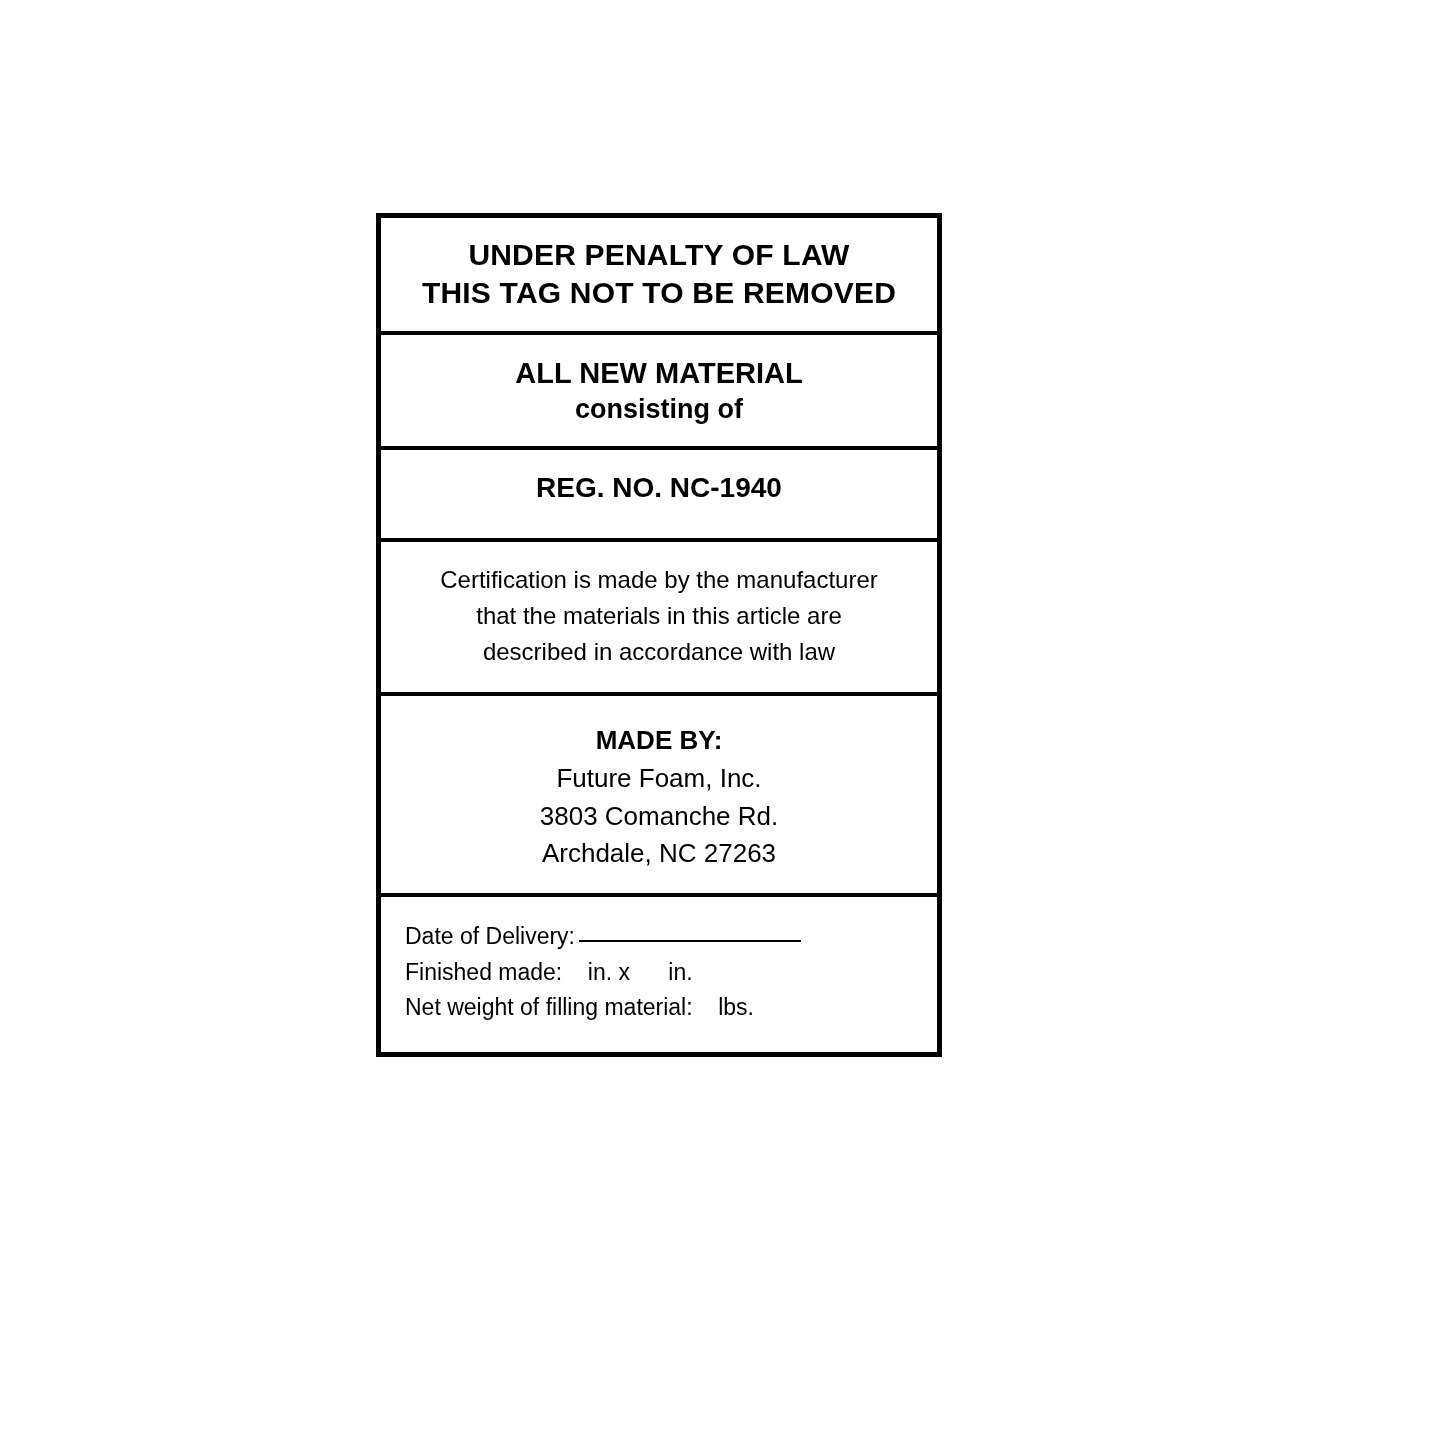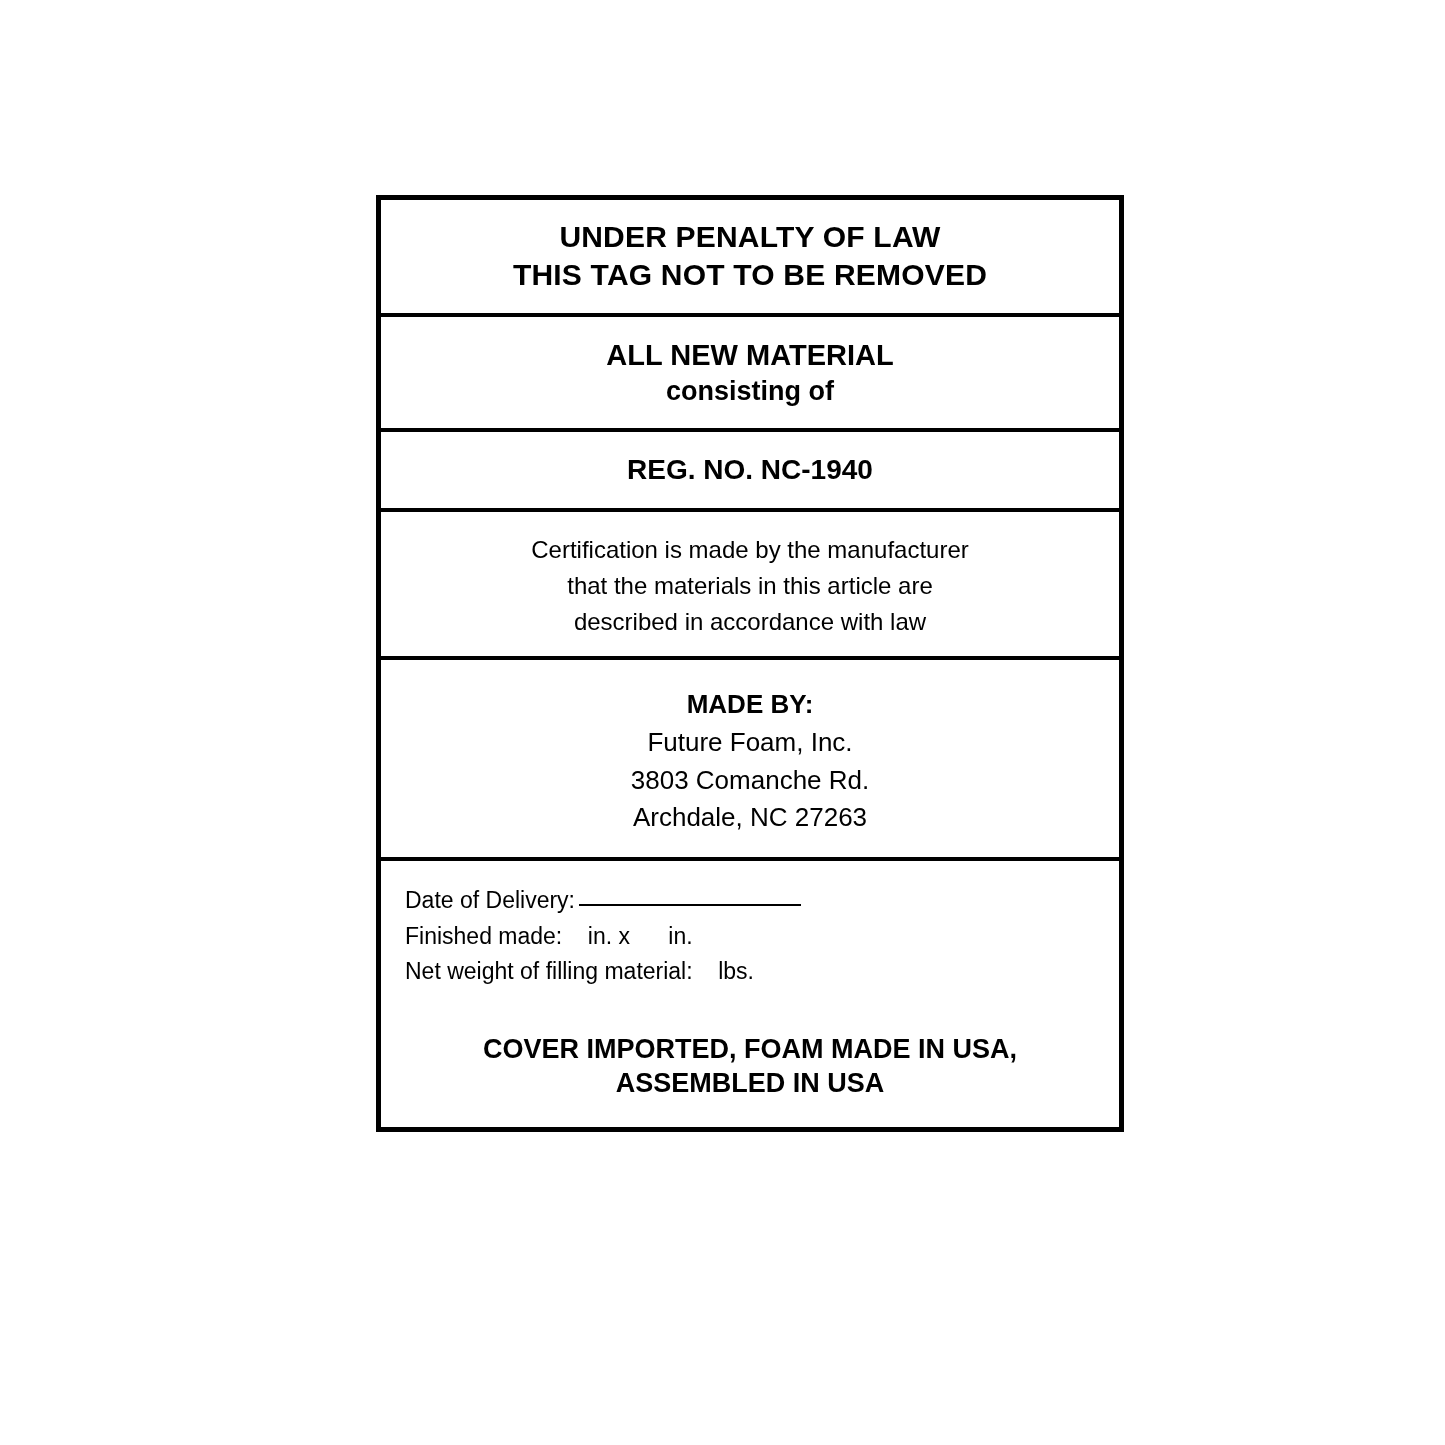--- a/index.html
+++ b/index.html
@@ -11,22 +11,22 @@
     width: 1445px;
     height: 1445px;
     font-family: "Liberation Sans", sans-serif;
     color: #000000;
     position: relative;
     overflow: hidden;
   }
   .tag {
     position: absolute;
     left: 376px;
-    top: 195px;
-    width: 748px;
+    top: 213px;
+    width: 566px;
     border: 5px solid #000000;
     box-sizing: border-box;
     background: #ffffff;
   }
   .section {
     border-bottom: 4px solid #000000;
     box-sizing: border-box;
     padding: 14px 16px 16px 16px;
     text-align: center;
   }
@@ -55,30 +55,30 @@
   .s-material .line {
     font-size: 29px;
     font-weight: bold;
   }
   .s-material .line.mid {
     font-size: 27px;
   }
   
   .s-reg {
     padding-top: 20px;
-    padding-bottom: 20px;
+    padding-bottom: 32px;
   }
   .s-reg .line {
     font-size: 28px;
     font-weight: bold;
   }
   
   .s-cert {
     padding-top: 20px;
-    padding-bottom: 16px;
+    padding-bottom: 22px;
   }
   .s-cert .line {
     font-size: 24px;
     font-weight: normal;
     line-height: 1.5;
   }
   
   .s-made {
     padding-top: 26px;
     padding-bottom: 20px;
@@ -147,19 +147,15 @@
     <span class="line">Future Foam, Inc.</span>
     <span class="line">3803 Comanche Rd.</span>
     <span class="line">Archdale, NC  27263</span>
   </div>
 
   <div class="section s-fields last">
     <div class="field-row"><span>Date of Delivery:</span><span class="blank-rule"></span></div>
     <div class="field-row"><span>Finished made:</span><span>    in. x      in.</span></div>
     <div class="field-row"><span>Net weight of filling material:</span><span>    lbs.</span></div>
 
-    <div class="origin">
-      <span class="line">COVER IMPORTED, FOAM MADE IN USA,</span>
-      <span class="line">ASSEMBLED IN USA</span>
-    </div>
   </div>
 
 </div>
 
 </body></html>

